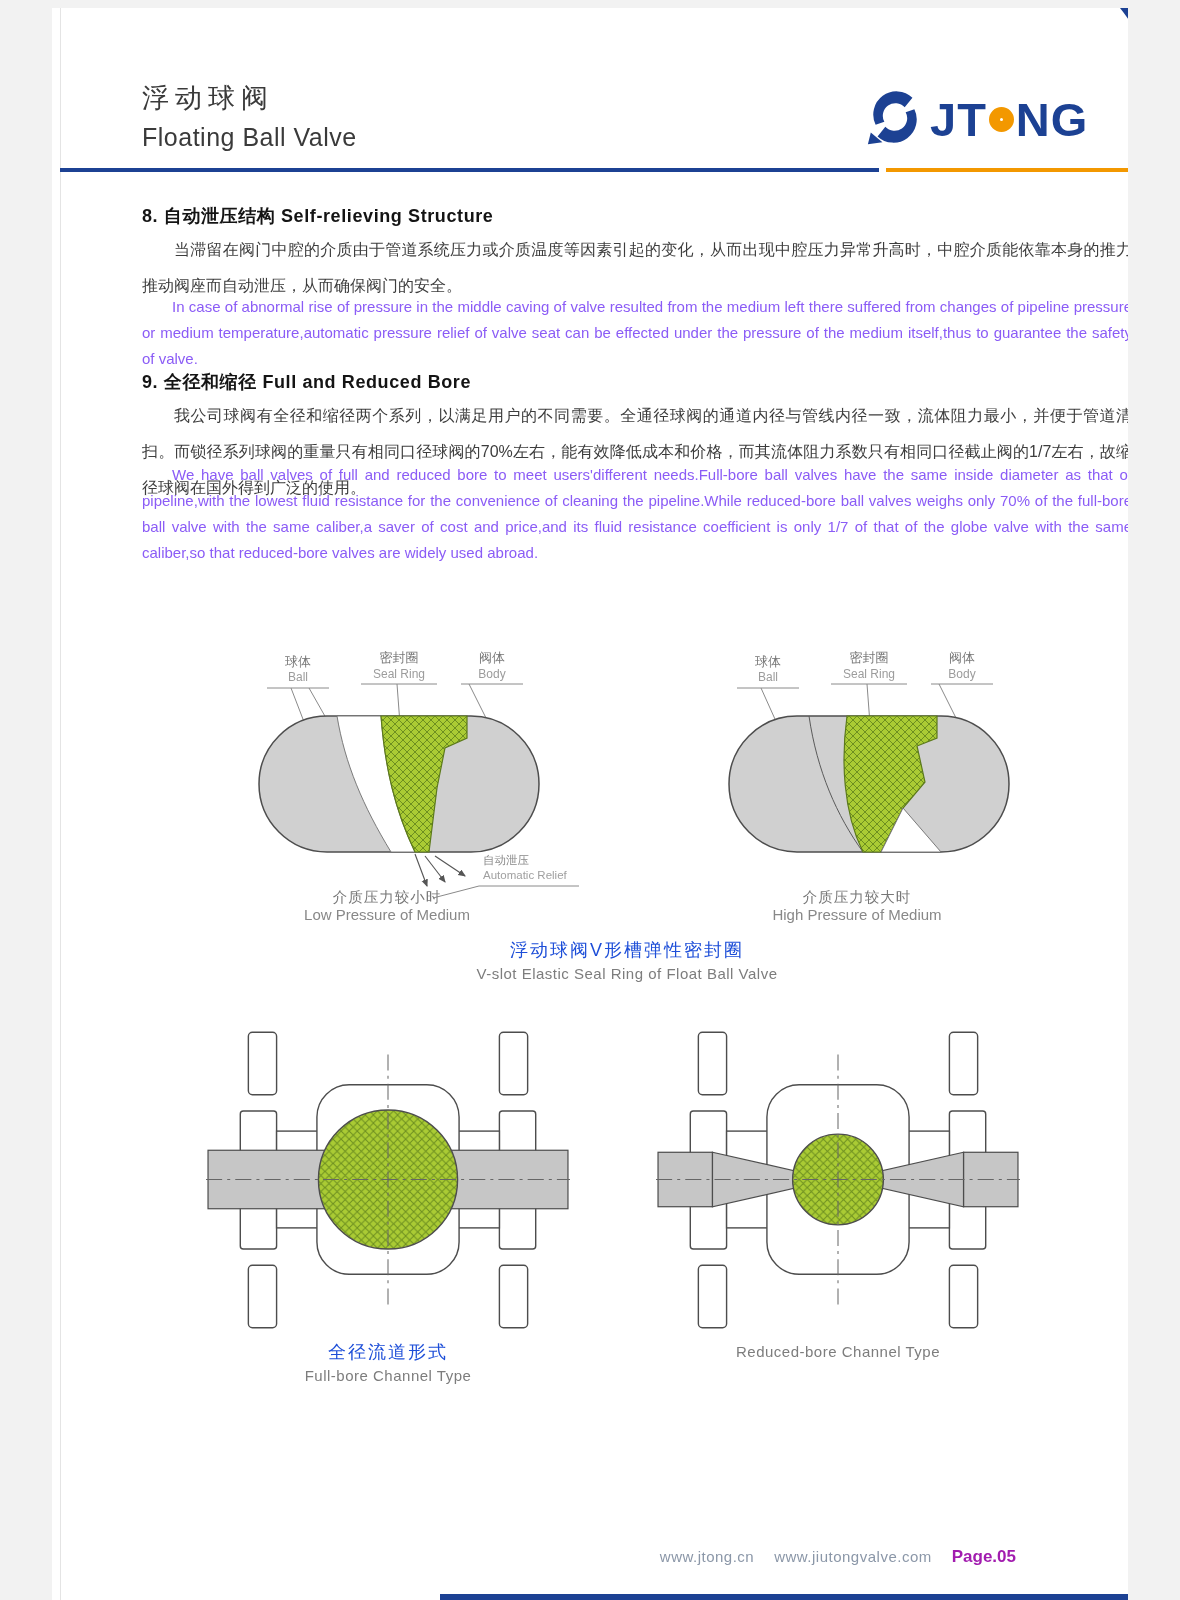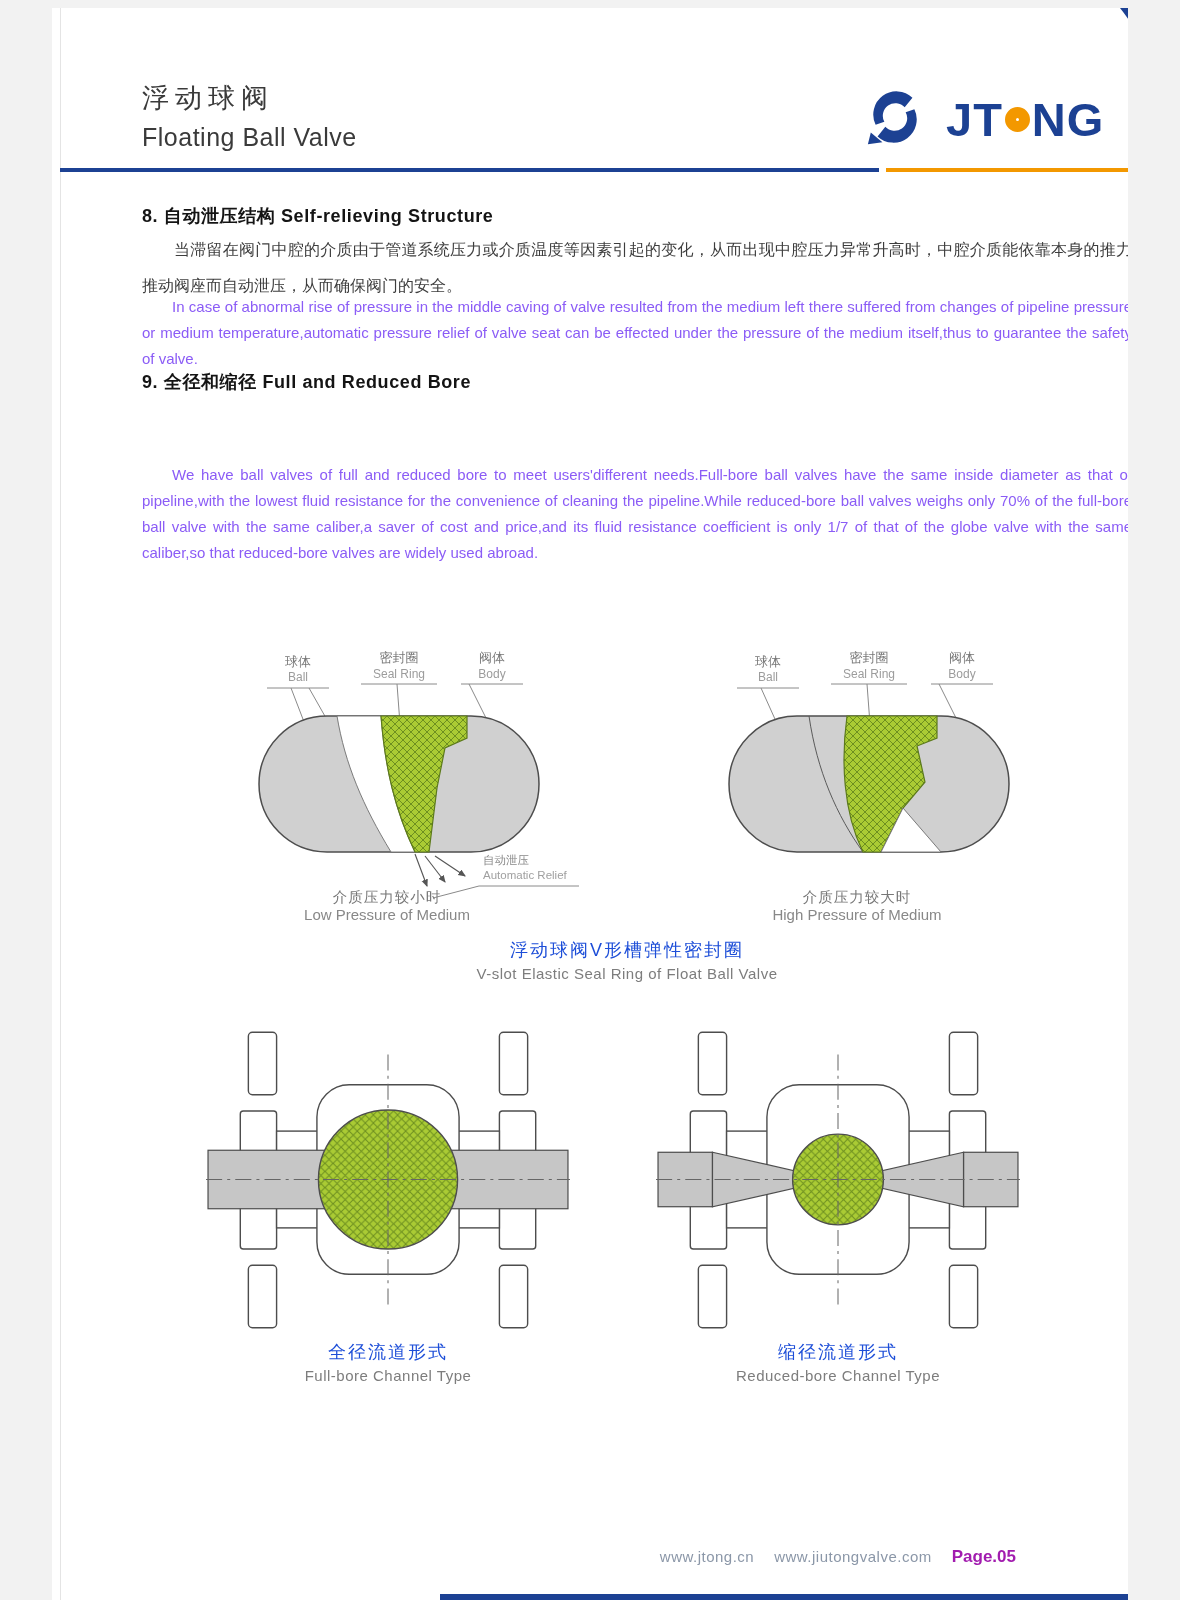--- a/index.html
+++ b/index.html
@@ -7,21 +7,21 @@
   .page{
     position:relative;width:1076px;height:1600px;margin:8px auto;background:#ffffff;
     font-family:"Liberation Sans","DejaVu Sans",sans-serif;overflow:hidden;
   }
   .page-edge{position:absolute;left:8px;top:0;width:1px;height:100%;background:#e4e4e4;}
 
   
   .title-block{position:absolute;left:90px;top:72px;}
   .title-zh{font-size:27px;color:#3a3a3a;letter-spacing:6px;}
   .title-en{font-size:25px;color:#3a3a3a;margin-top:7px;letter-spacing:0.5px;}
-  .logo{position:absolute;left:812px;top:78px;display:flex;align-items:center;gap:20px;}
+  .logo{position:absolute;left:812px;top:78px;display:flex;align-items:center;gap:4px;}
   .brand{display:flex;align-items:center;font-size:47px;font-weight:bold;color:#1c4193;letter-spacing:1px;}
   .brand-o{width:25px;height:25px;border:11px solid #f39800;border-radius:50%;margin:0 2px;}
   .rule-navy{position:absolute;left:8px;top:160px;width:819px;height:4px;background:#1c4193;}
   .rule-orange{position:absolute;left:834px;top:160px;width:249px;height:4px;background:#f39800;}
   .corner-swoosh{position:absolute;left:1040px;top:0;}
 
   
   .sec-heading{position:absolute;left:90px;width:990px;font-size:18px;font-weight:bold;color:#141414;letter-spacing:0.6px;}
   .para-zh{position:absolute;left:90px;width:990px;font-size:16px;line-height:36px;color:#3d3d3d;text-indent:2em;text-align:justify;}
   .para-en{position:absolute;left:90px;width:990px;font-size:15px;line-height:26px;color:#8b5cf6;text-indent:2em;text-align:justify;}
@@ -75,20 +75,21 @@
       <path d="M66,6 Q112,72 137,195" stroke="#6d87c2" stroke-width="2.5" fill="none"></path>
       <path d="M84,4 Q122,58 139,150" stroke="#93a8d4" stroke-width="2" fill="none"></path>
     </svg>
   </div>
 
   <div class="sec-heading" style="top:196px">8. 自动泄压结构 Self-relieving Structure</div>
   <div class="para-zh" style="top:224px">当滞留在阀门中腔的介质由于管道系统压力或介质温度等因素引起的变化，从而出现中腔压力异常升高时，中腔介质能依靠本身的推力推动阀座而自动泄压，从而确保阀门的安全。</div>
   <div class="para-en" style="top:286px">In case of abnormal rise of pressure in the middle caving of valve resulted from the medium left there suffered from changes of pipeline pressure or medium temperature,automatic pressure relief of valve seat can be effected under the pressure of the medium itself,thus to guarantee the safety of valve.</div>
 
   <div class="sec-heading" style="top:362px">9. 全径和缩径 Full and Reduced Bore</div>
+  <div class="para-zh" style="top:390px">我公司球阀有全径和缩径两个系列，以满足用户的不同需要。全通径球阀的通道内径与管线内径一致，流体阻力最小，并便于管道清扫。而锁径系列球阀的重量只有相同口径球阀的70%左右，能有效降低成本和价格，而其流体阻力系数只有相同口径截止阀的1/7左右，故缩径球阀在国外得到广泛的使用。</div>
   <div class="para-en" style="top:454px">We have ball valves of full and reduced bore to meet users'different needs.Full-bore ball valves have the same inside diameter as that of pipeline,with the lowest fluid resistance for the convenience of cleaning the pipeline.While reduced-bore ball valves weighs only 70% of the full-bore ball valve with the same caliber,a saver of cost and price,and its fluid resistance coefficient is only 1/7 of that of the globe valve with the same caliber,so that reduced-bore valves are widely used abroad.</div>
 
   <div class="fig" style="left:175px;top:628px">
     <svg width="355" height="290" viewBox="0 0 355 290">
       <defs>
         <pattern id="hA" width="8" height="8" patternUnits="userSpaceOnUse">
           <rect width="8" height="8" fill="#aacb34"></rect>
           <path d="M0,0 L8,8 M8,0 L0,8" stroke="#6d8f20" stroke-width="1"></path>
         </pattern>
         <marker id="mA" markerWidth="8" markerHeight="8" refX="6" refY="3" orient="auto">
@@ -229,21 +230,20 @@
         <line x1="182.5" y1="28" x2="182.5" y2="278"></line>
       </g>
     </svg>
   </div>
 
   <div class="fig-caption" style="left:152px;top:1332px;width:368px">
     <div class="cap-zh">全径流道形式</div>
     <div class="cap-en">Full-bore Channel Type</div>
   </div>
   <div class="fig-caption" style="left:602px;top:1332px;width:368px">
-    <div class="cap-zh">缩径流道形式</div>
     <div class="cap-en">Reduced-bore Channel Type</div>
   </div>
 
   <div class="footer">
     <span class="url">www.jtong.cn</span>
     <span class="url">www.jiutongvalve.com</span>
     <span class="pageno">Page.05</span>
   </div>
   <div class="bottom-strip"></div>
 </div>

